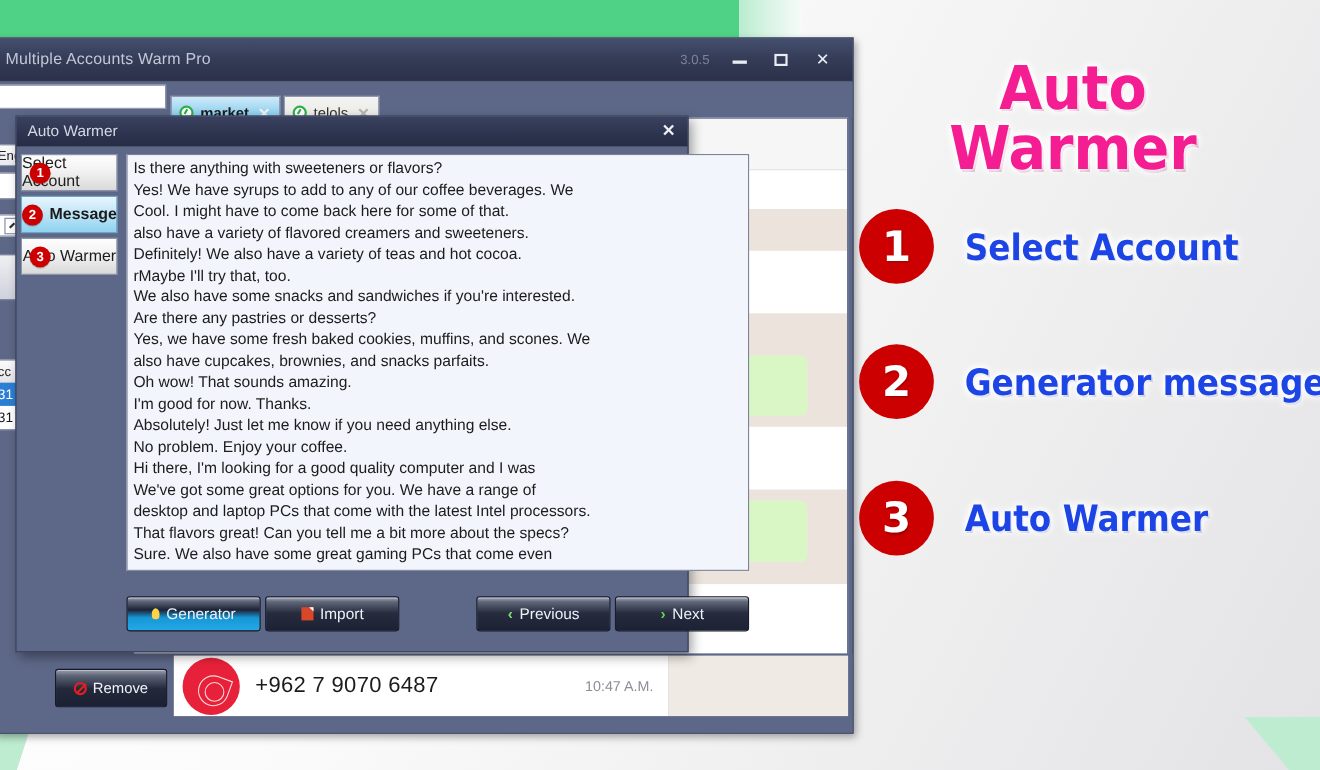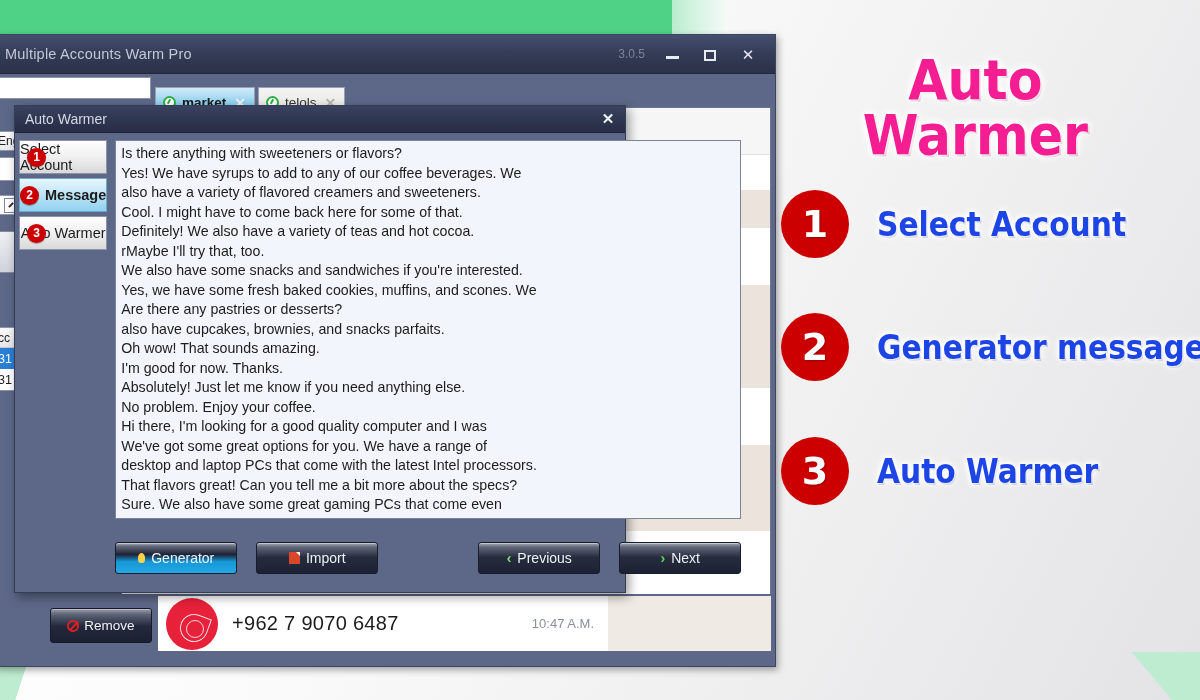--- a/index.html
+++ b/index.html
@@ -113,21 +113,21 @@
   .badge{position:absolute;width:19px;height:19px;border-radius:50%;background:#cc0000;color:#fff;
     font-size:12px;font-weight:bold;display:flex;align-items:center;justify-content:center;
     box-shadow:0 1px 1px rgba(0,0,0,.3);}
   .side-item .badge{left:7px;}
   .side-item.active .badge{position:static;margin-right:6px;}
 
   .rightcol{flex:1;padding:7px 8px 8px 4px;box-sizing:border-box;display:flex;flex-direction:column;}
   .msgbox{flex:1;background:#f2f5fb;border:1px solid #7d8398;box-sizing:border-box;
     padding:3px 5px;overflow:hidden;font-size:14.2px;line-height:19.5px;color:#1c1c1c;}
   .msgbox div{white-space:nowrap;overflow:hidden;}
-  .btnrow{height:54px;display:flex;align-items:center;gap:19px;padding-top:12px;}
+  .btnrow{height:54px;display:flex;align-items:center;gap:4px;padding-top:12px;}
   .mbtn{height:30px;min-width:96px;padding:0 12px;border:1px solid #181d2c;border-radius:3px;
     display:flex;align-items:center;justify-content:center;gap:6px;color:#eef1f8;font-size:14px;
     background:linear-gradient(180deg,#a6abb8 0%,#5f6678 14%,#262b3e 48%,#1c2133 100%);
     box-shadow:inset 0 1px 0 rgba(255,255,255,.4);}
   .mbtn.accent{background:linear-gradient(180deg,#a6abb8 0%,#5f6678 12%,#1d2234 38%,#1797d6 62%,#22a9e6 100%);}
   .bulb{width:7px;height:10px;border-radius:50% 50% 40% 40%;background:#ffd24a;display:inline-block;}
   .imp{width:11px;height:12px;background:#d9472b;display:inline-block;position:relative;}
   .imp:after{content:"";position:absolute;right:0;top:0;border-left:4px solid transparent;border-top:4px solid #fff;}
   .chev{color:#5ddb4e;font-weight:bold;font-size:14px;}
   .chev.prev{color:#7fe06f;}
@@ -266,27 +266,27 @@
       <div class="side-item">
         <span class="badge">3</span>
         <span>Auto Warmer</span>
       </div>
     </div>
 
     <div class="rightcol">
       <div class="msgbox">
         <div>Is there anything with sweeteners or flavors?</div>
         <div>Yes! We have syrups to add to any of our coffee beverages. We</div>
+        <div>Cool. I might have to come back here for some of that.</div>
         <div>also have a variety of flavored creamers and sweeteners.</div>
-        <div>Cool. I might have to come back here for some of that.</div>
         <div>Definitely! We also have a variety of teas and hot cocoa.</div>
         <div>rMaybe I'll try that, too.</div>
         <div>We also have some snacks and sandwiches if you're interested.</div>
+        <div>Are there any pastries or desserts?</div>
         <div>Yes, we have some fresh baked cookies, muffins, and scones. We</div>
-        <div>Are there any pastries or desserts?</div>
         <div>also have cupcakes, brownies, and snacks parfaits.</div>
         <div>Oh wow! That sounds amazing.</div>
         <div>I'm good for now. Thanks.</div>
         <div>Absolutely! Just let me know if you need anything else.</div>
         <div>No problem. Enjoy your coffee.</div>
         <div>Hi there, I'm looking for a good quality computer and I was</div>
         <div>We've got some great options for you. We have a range of</div>
         <div>desktop and laptop PCs that come with the latest Intel processors.</div>
         <div>That flavors great! Can you tell me a bit more about the specs?</div>
         <div>Sure. We also have some great gaming PCs that come even</div>

